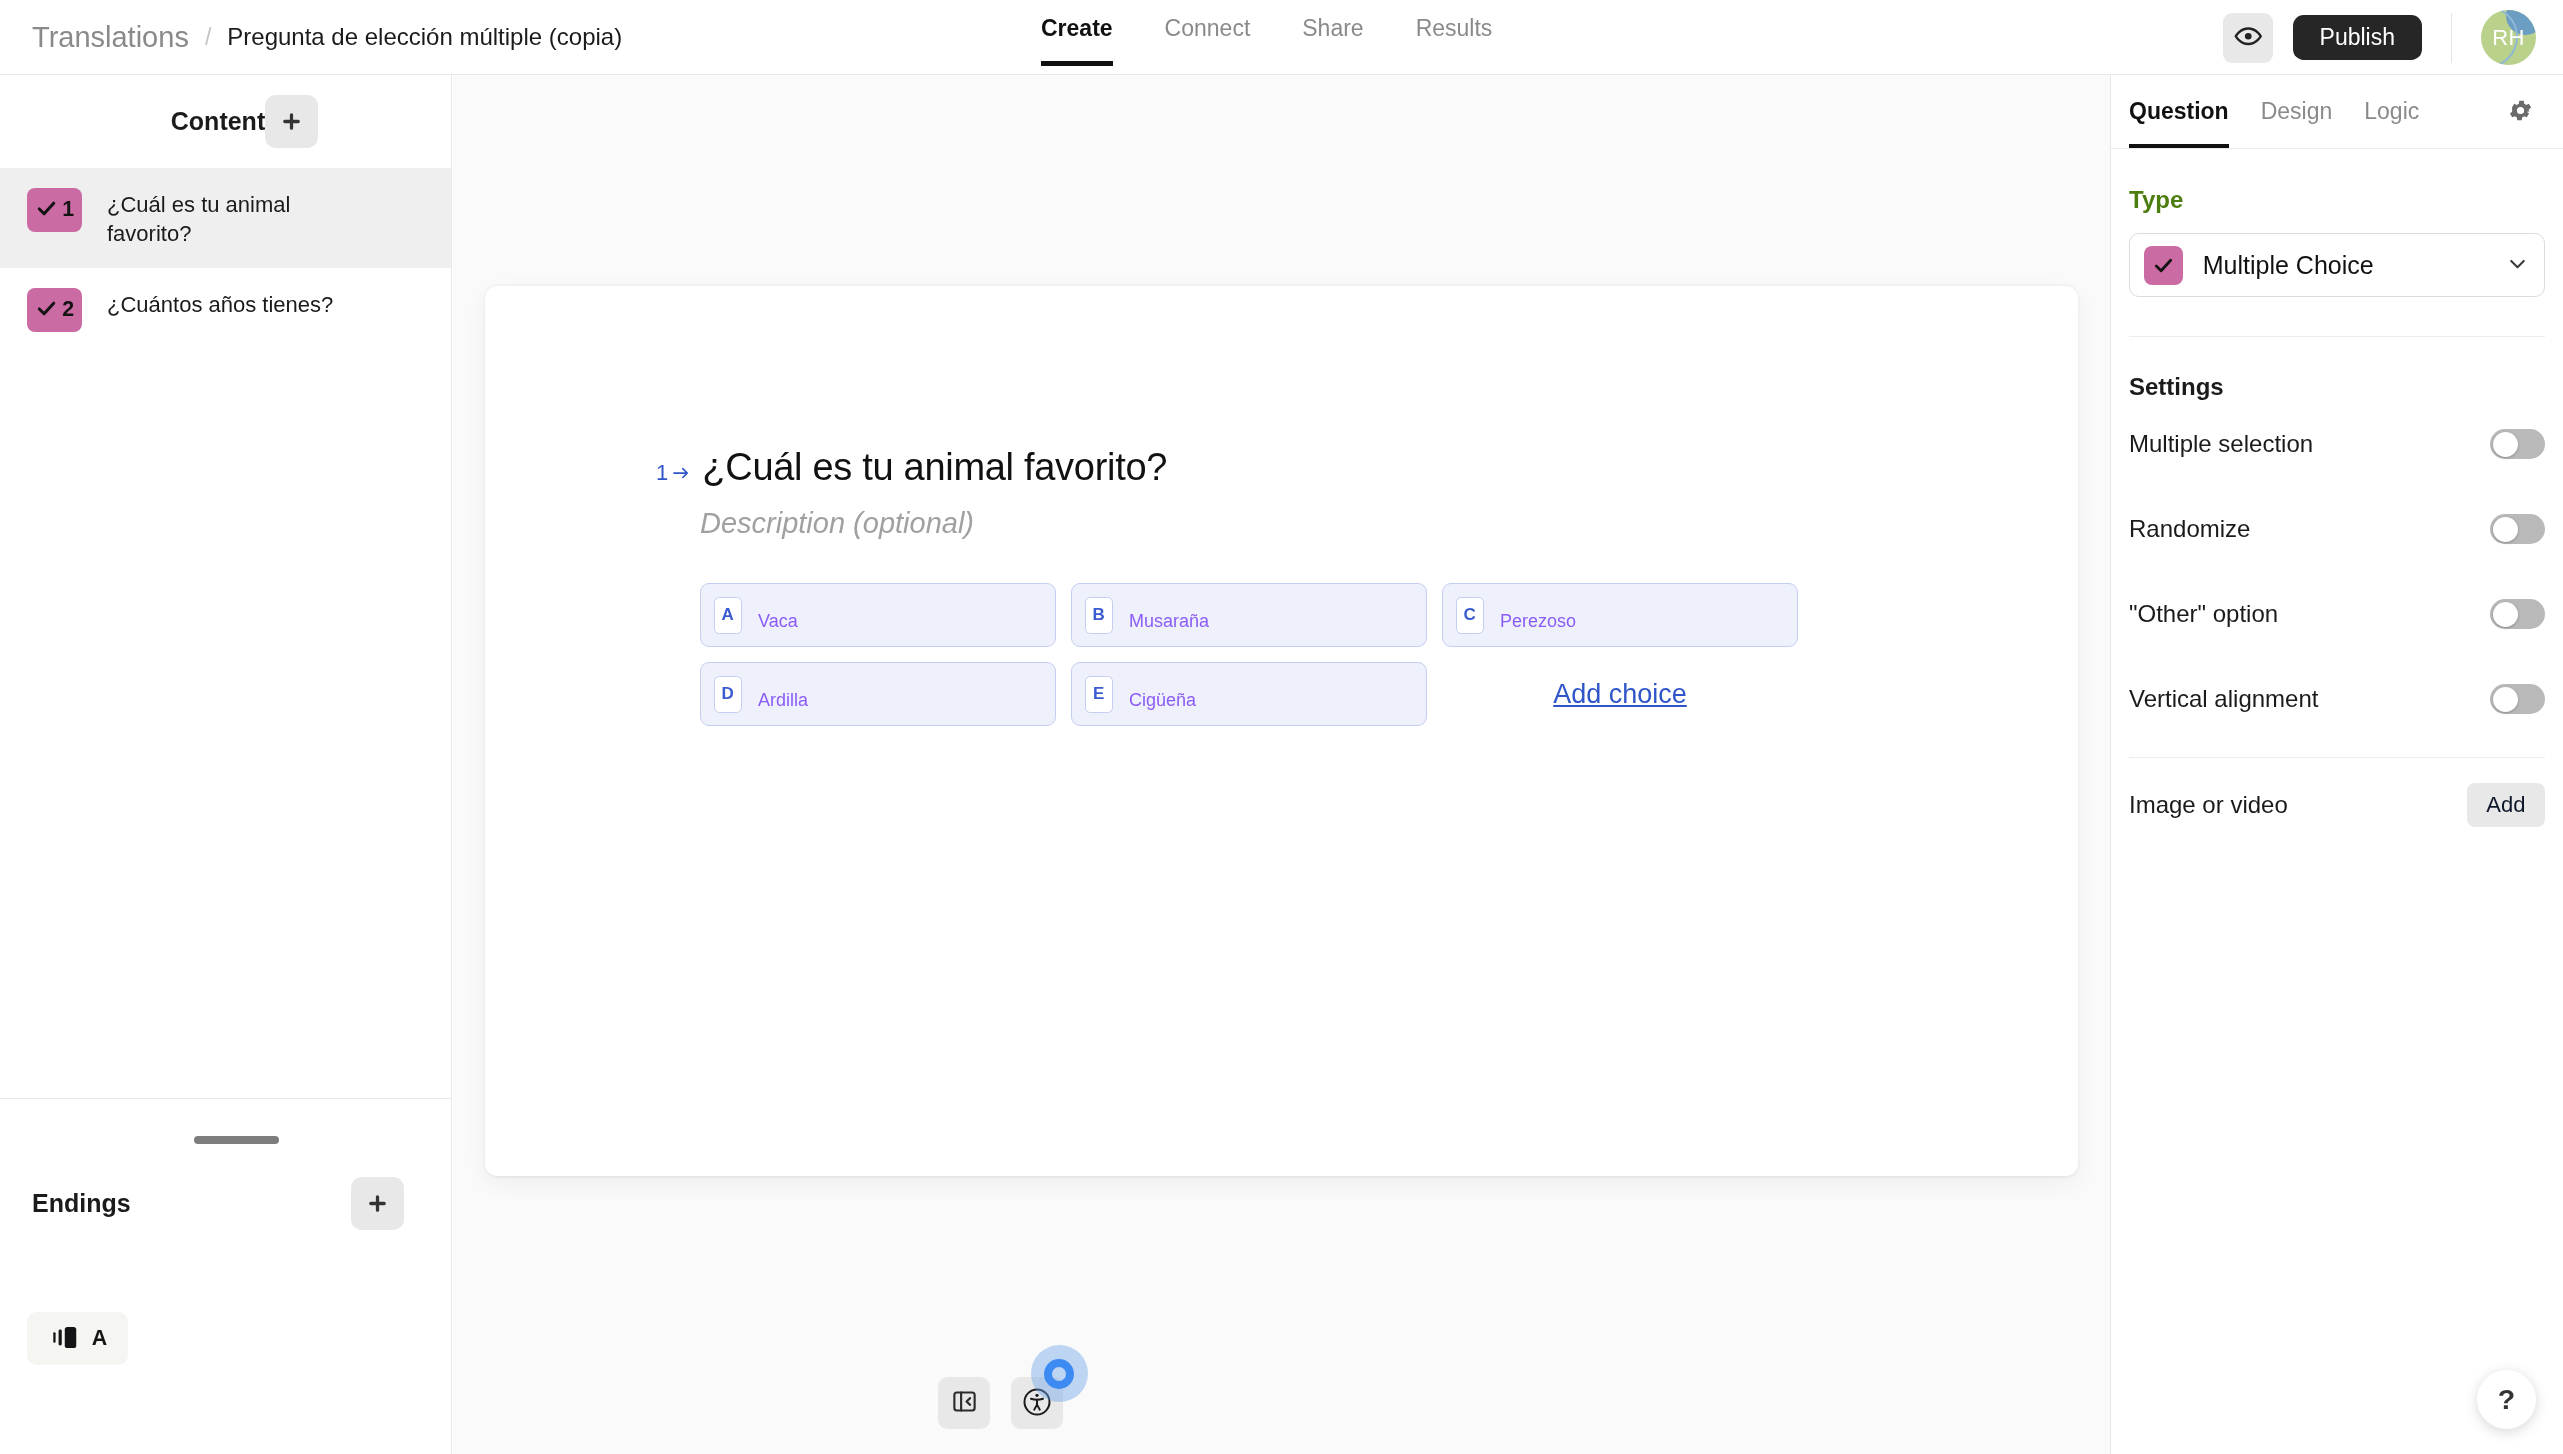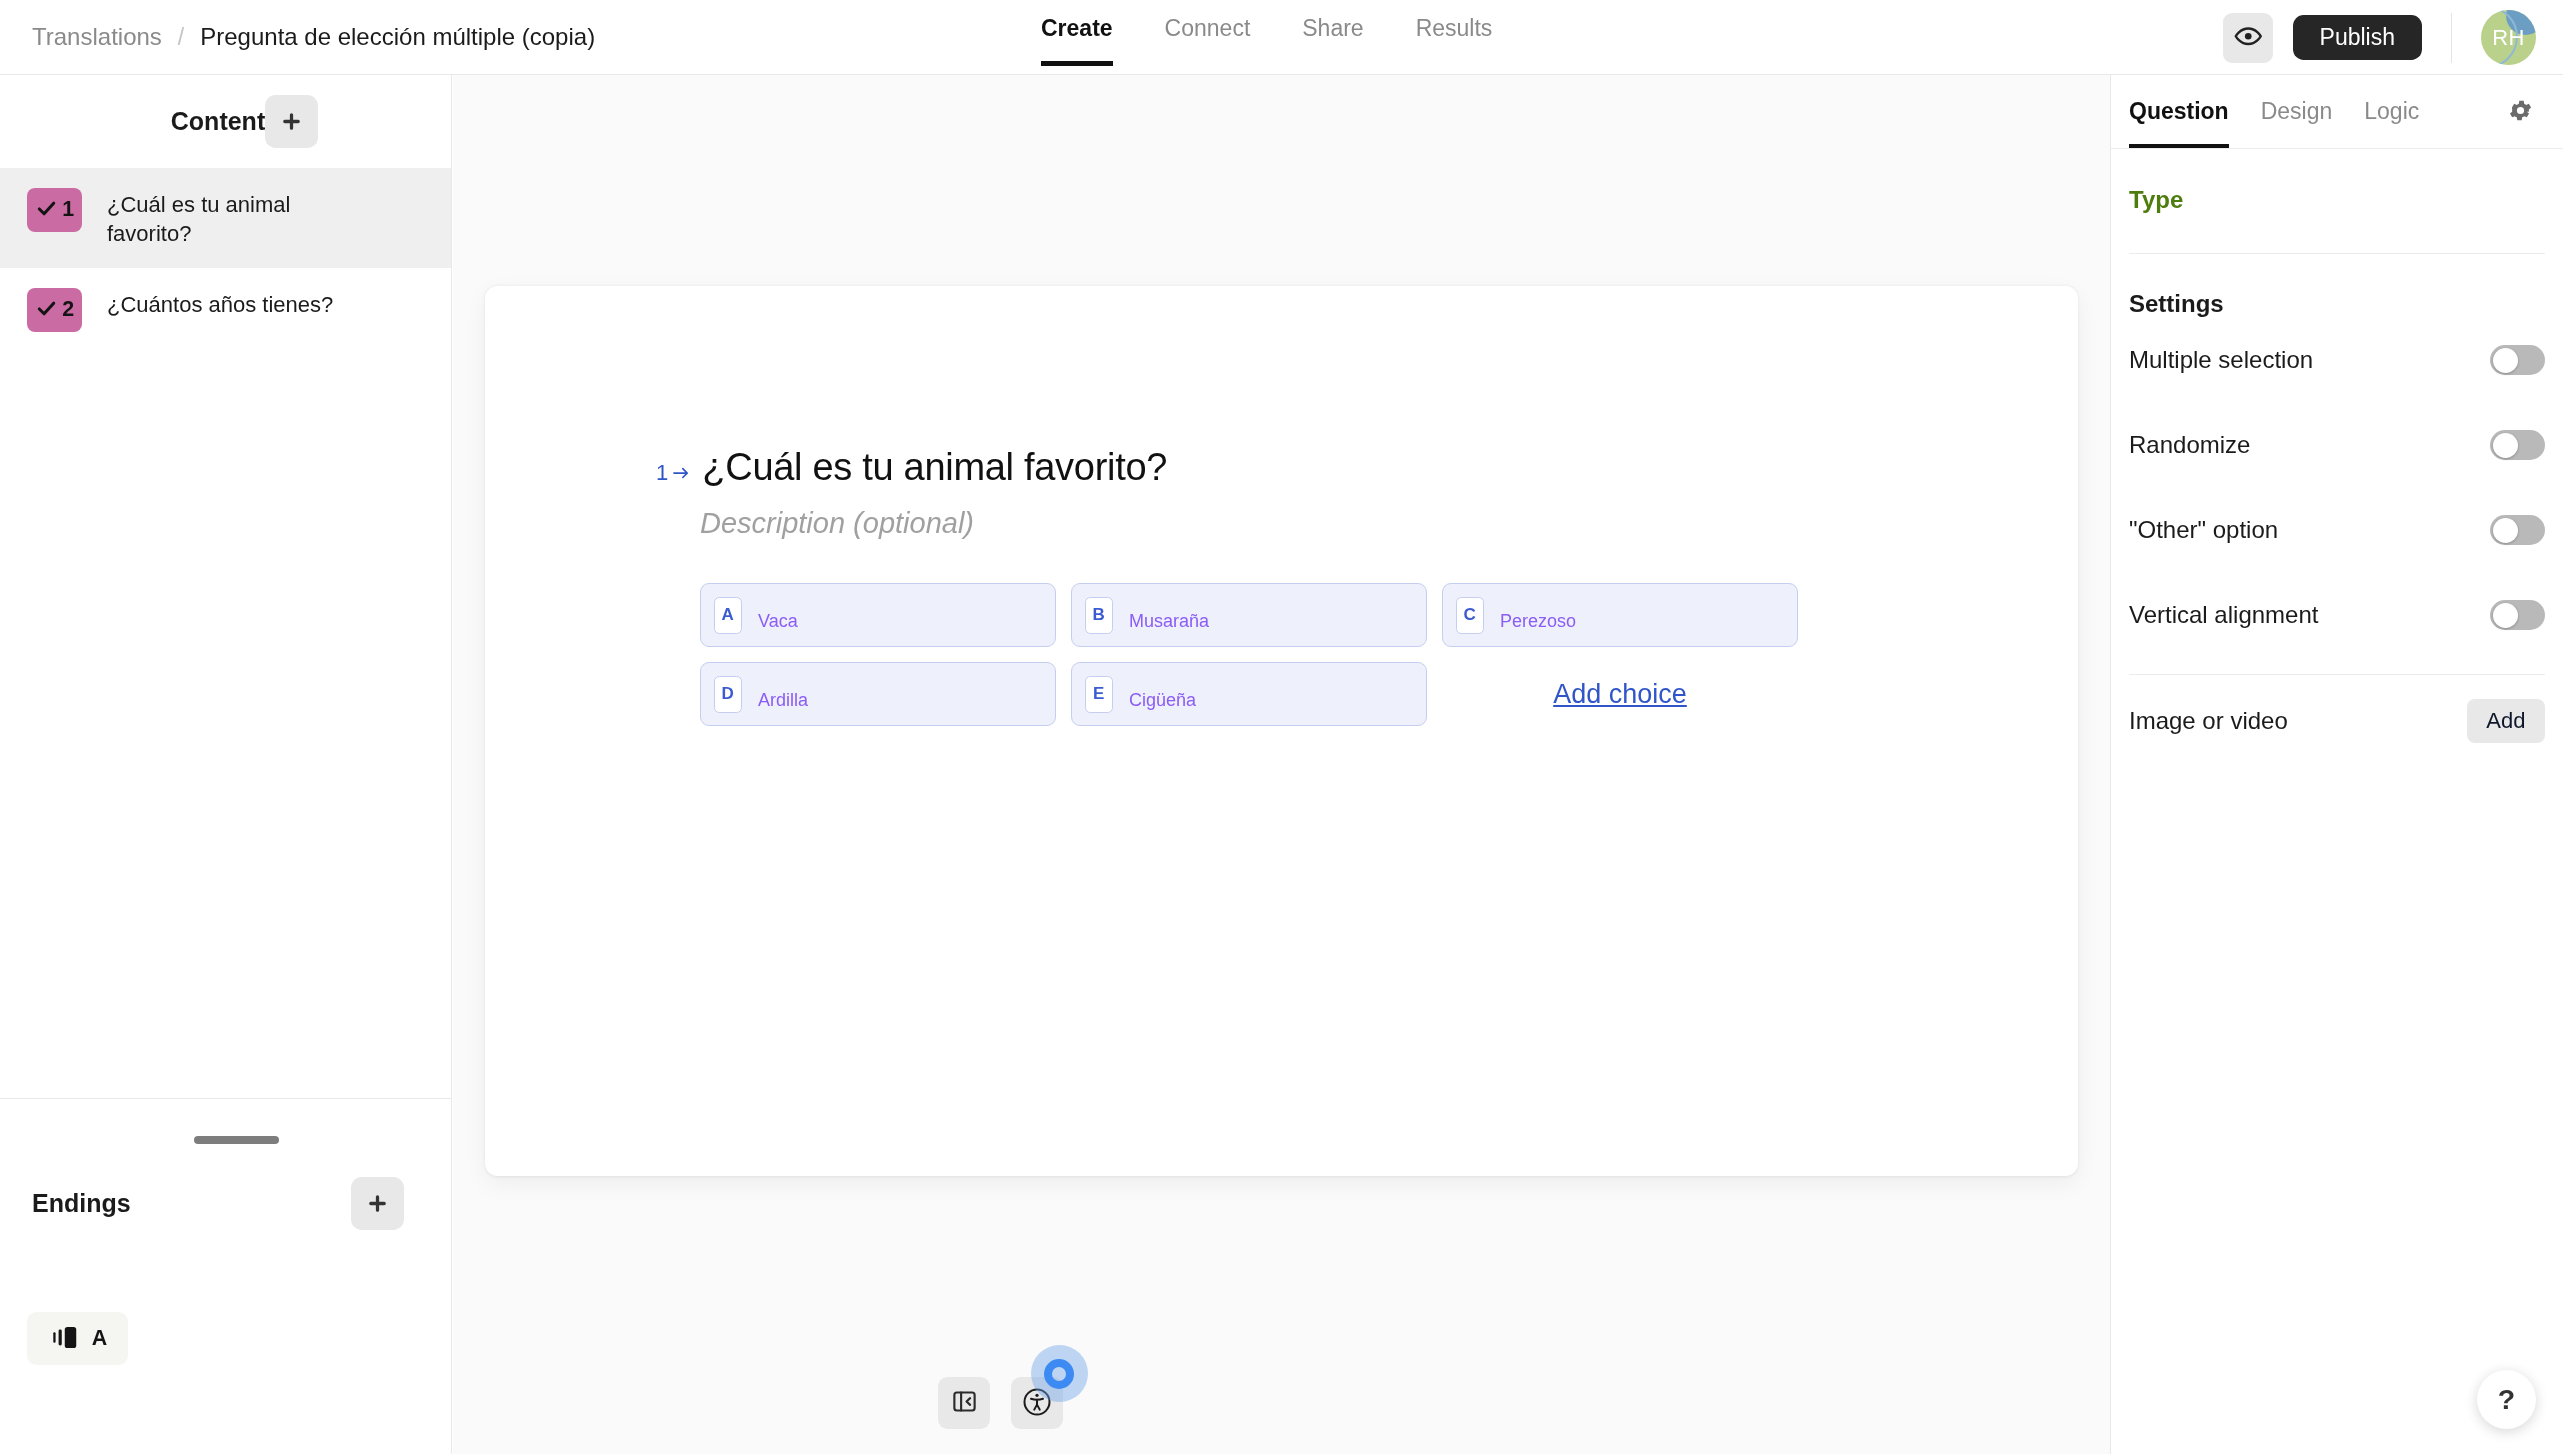--- a/index.html
+++ b/index.html
@@ -15,21 +15,21 @@
   .topbar {
     position: absolute; top: 0; left: 0; width: 2563px; height: 75px;
     background: #ffffff;
     border-bottom: 0.9px solid #e8e8e8;
     display: flex; align-items: center;
   }
   .breadcrumb {
     display: flex; align-items: center; gap: 16px;
     margin-left: 32px;
   }
-  .bc-root { font-size: 24px; color: #8a8a8a; }
+  .bc-root { font-size: 29px; color: #8a8a8a; }
   .bc-sep { font-size: 23px; color: #c4c4c4; }
   .bc-title { font-size: 24px; color: #1b1b1b; }
 
   .navtabs {
     position: absolute; left: 1041px; top: 0; height: 56px;
     display: flex; align-items: center; gap: 52px;
   }
   .navtab {
     font-size: 23px; color: #8a8a8a; height: 75px;
     display: flex; align-items: center; position: relative;
@@ -502,20 +502,33 @@
         <svg width="27" height="27" viewBox="0 0 24 24" fill="#6b6b6b">
           <path d="M19.4 13a7.6 7.6 0 0 0 0-2l2-1.6-2-3.4-2.4 1a7.6 7.6 0 0 0-1.7-1l-.4-2.6h-4l-.4 2.6c-.6.25-1.2.6-1.7 1l-2.4-1-2 3.4L4.6 11a7.6 7.6 0 0 0 0 2l-2 1.6 2 3.4 2.4-1c.5.4 1.1.75 1.7 1l.4 2.6h4l.4-2.6c.6-.25 1.2-.6 1.7-1l2.4 1 2-3.4-2-1.6ZM12 15.2A3.2 3.2 0 1 1 12 8.8a3.2 3.2 0 0 1 0 6.4Z"></path>
         </svg>
       </span>
     </div>
   </div>
   <div class="rp-divider"></div>
 
   <div class="rp-section">
     <div class="rp-label">Type</div>
+    <div class="type-select">
+      <span class="type-icon">
+        <svg width="23" height="23" viewBox="0 0 24 24" fill="none" stroke="#141414" stroke-width="3" stroke-linecap="round" stroke-linejoin="round">
+          <path d="M4.5 12.5l5 5 10-11"></path>
+        </svg>
+      </span>
+      <span class="type-text">Multiple Choice</span>
+      <span>
+        <svg width="25" height="25" viewBox="0 0 24 24" fill="none" stroke="#3b3b3b" stroke-width="2" stroke-linecap="round" stroke-linejoin="round">
+          <path d="M6 9.5l6 6 6-6"></path>
+        </svg>
+      </span>
+    </div>
     <div class="rp-divider2"></div>
 
     <div class="settings-title">Settings</div>
 
     <div class="setting-row">
       <span class="setting-label">Multiple selection</span>
       <div class="toggle">
           <div class="knob"></div>
         </div>
     </div>

